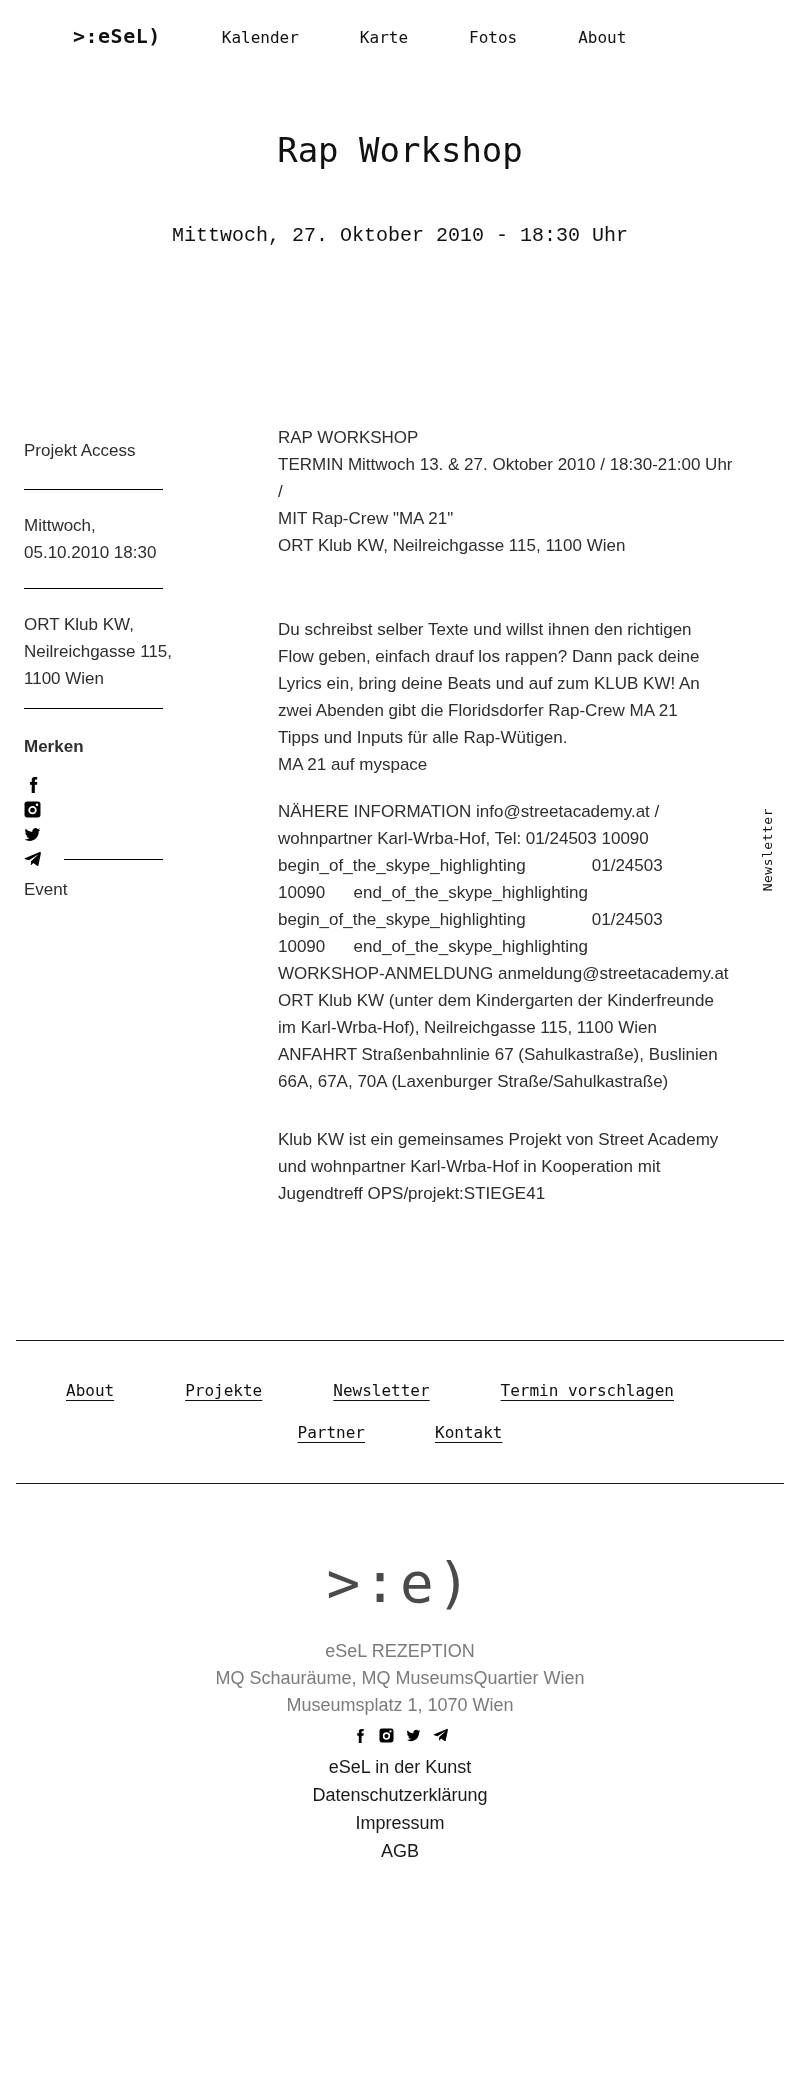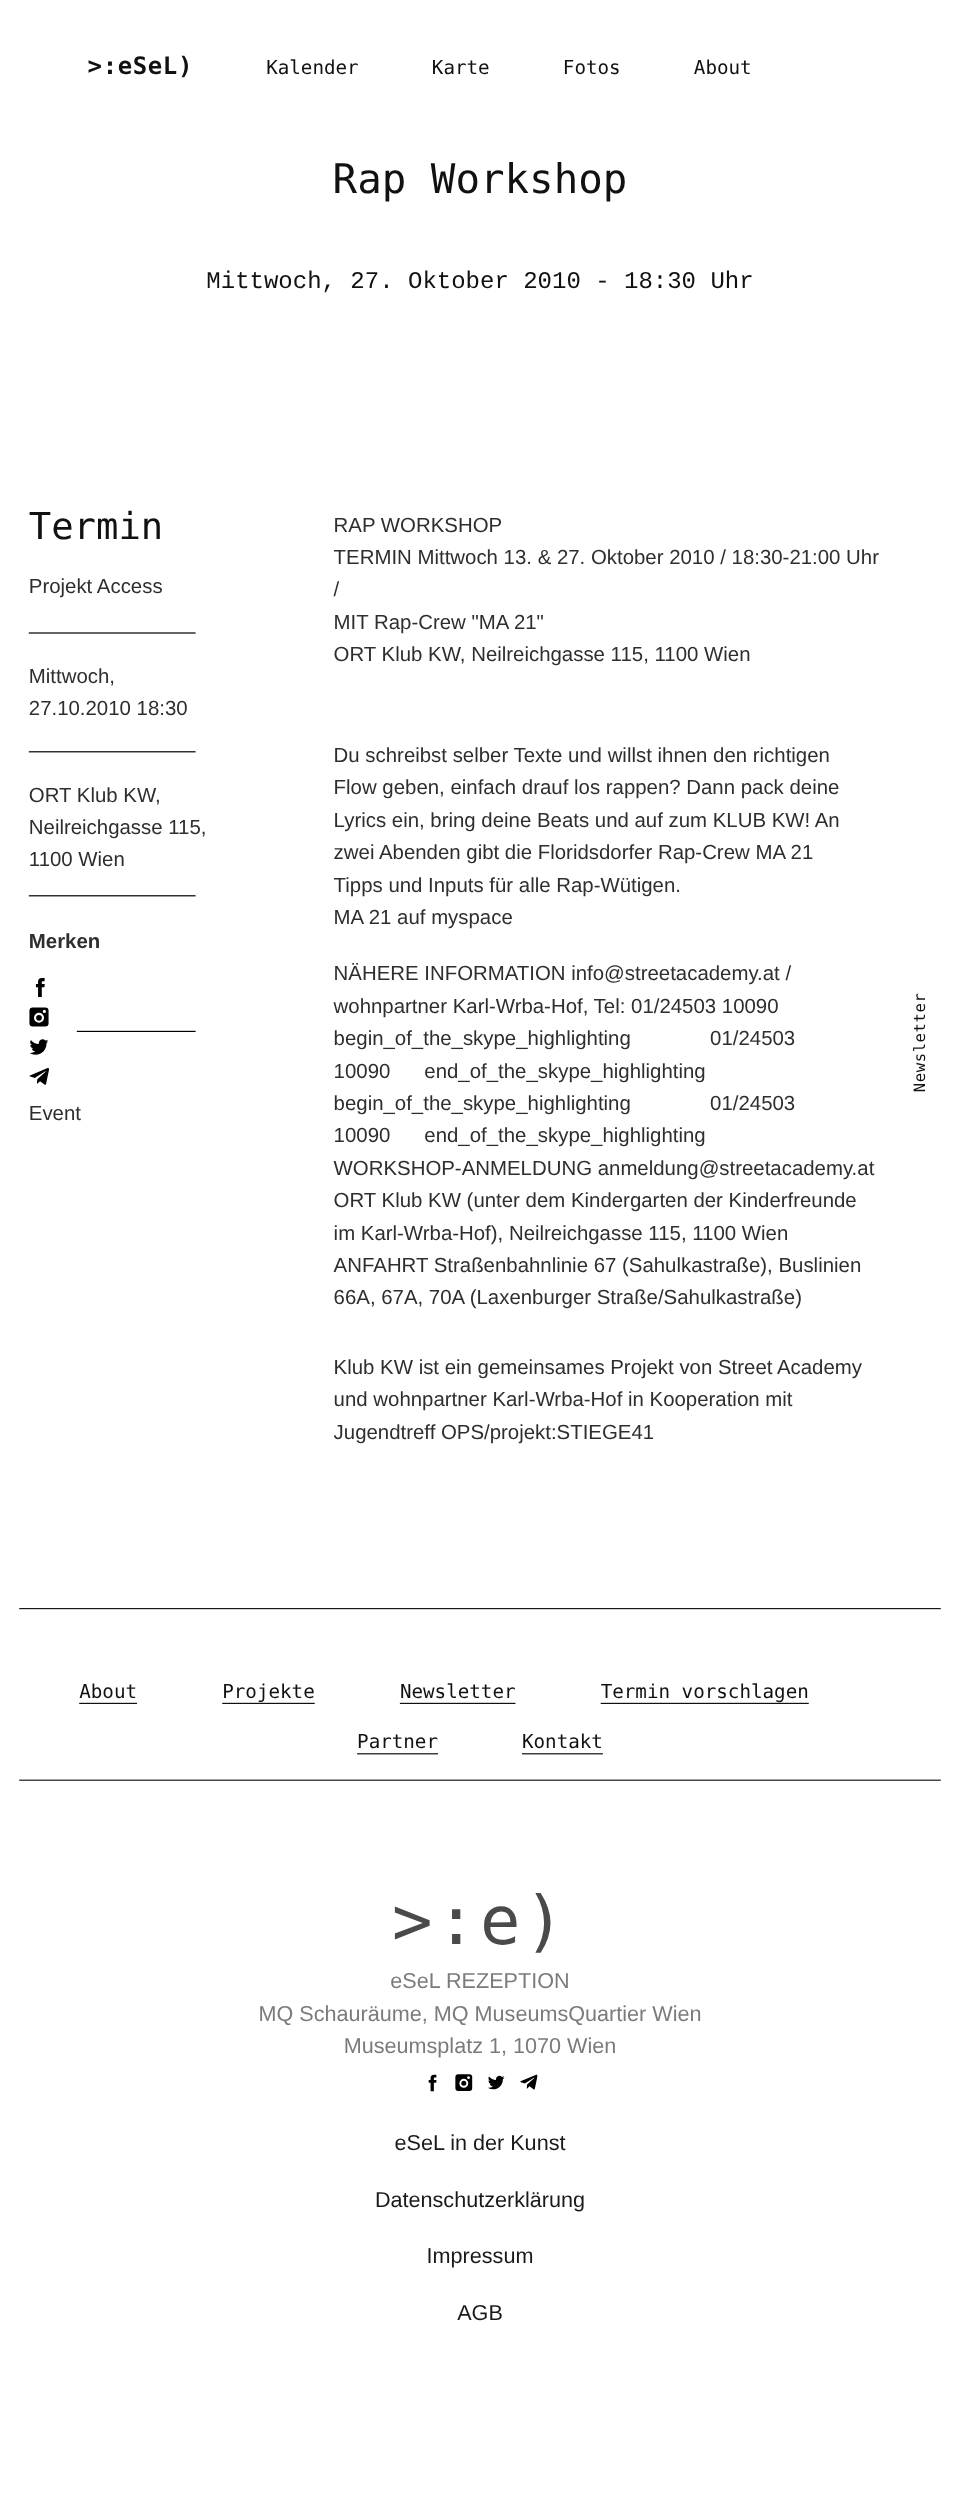--- a/index.html
+++ b/index.html
@@ -1,21 +1,21 @@
 <!DOCTYPE html>
 <html><head>
 <meta charset="utf-8">
 <style>
   html,body{margin:0;padding:0;}
   body{
     width:800px;height:2091px;position:relative;background:#ffffff;
     font-family:"Liberation Sans",sans-serif;color:#2e2e2e;overflow:hidden;
   }
   .mono{font-family:"DejaVu Sans Mono","Liberation Mono",monospace;}
-  a{color:inherit;text-decoration:none;cursor:pointer;margin-top:19px;}
+  a{color:inherit;text-decoration:none;cursor:pointer;}
 
   
   .site-header{position:absolute;top:24px;left:73px;display:flex;gap:61px;align-items:baseline;color:#111;}
   .site-logo{font-size:20px;font-weight:700;letter-spacing:0.5px;}
   .nav-link{font-size:16px;}
 
   
   .page-title{position:absolute;top:130px;left:0;width:100%;text-align:center;
     font-size:34px;font-weight:500;color:#111;margin:0;}
   .event-datetime{position:absolute;top:224px;left:0;width:100%;text-align:center;
@@ -96,25 +96,24 @@
   <a class="nav-link">Kalender</a>
   <a class="nav-link">Karte</a>
   <a class="nav-link">Fotos</a>
   <a class="nav-link">About</a>
 </header>
 
 <h1 class="page-title mono">Rap Workshop</h1>
 <div class="event-datetime mono">Mittwoch, 27. Oktober 2010 - 18:30 Uhr</div>
 
 <aside class="sidebar">
-  <h2 class="sidebar-heading mono">Termin</h2>
   <div class="event-category">Projekt Access</div>
   <hr class="rule r1">
   <div class="event-date">Mittwoch,
-27.10.2010 18:30</div>
+05.10.2010 18:30</div>
   <hr class="rule r2">
   <div class="event-location">ORT Klub KW,
 Neilreichgasse 115,
 1100 Wien</div>
   <hr class="rule r3">
   <div class="share-heading">Merken</div>
   <div class="icon-col">
     <span class="ic"><svg viewBox="0 0 16 16" width="17" height="17">
           <use href="#i-facebook"></use>
         </svg></span>

